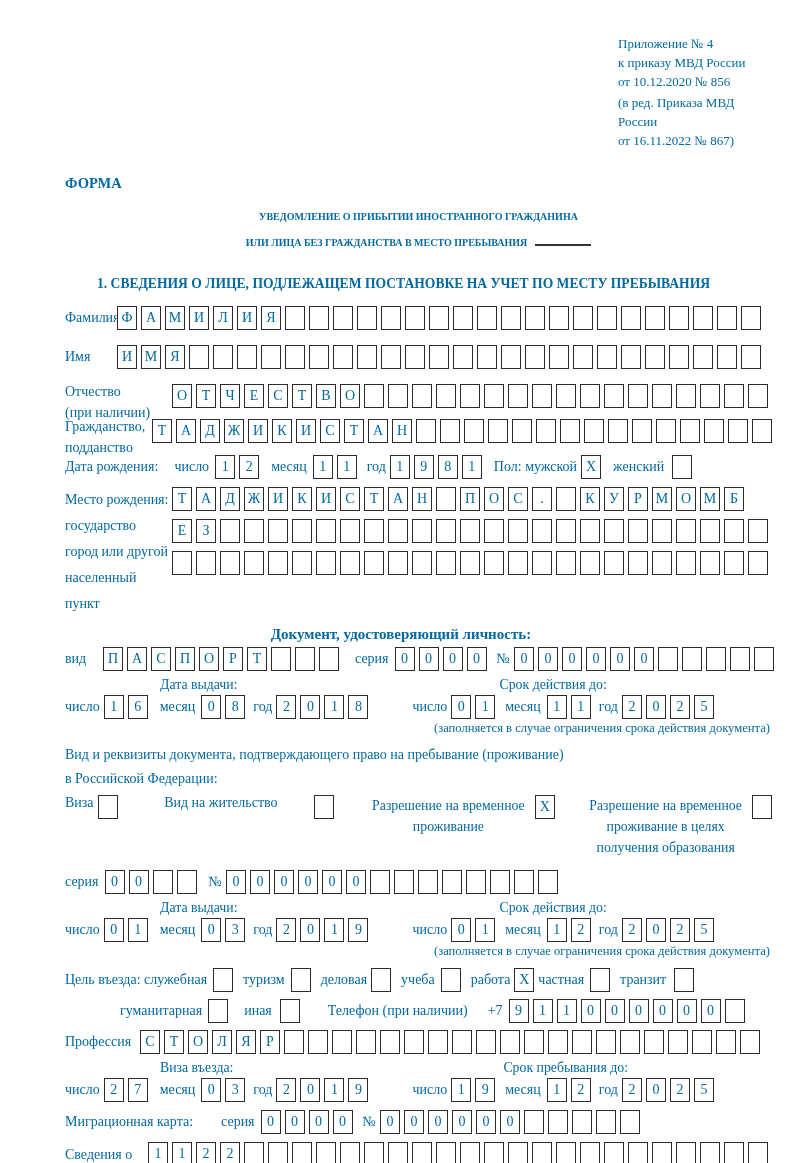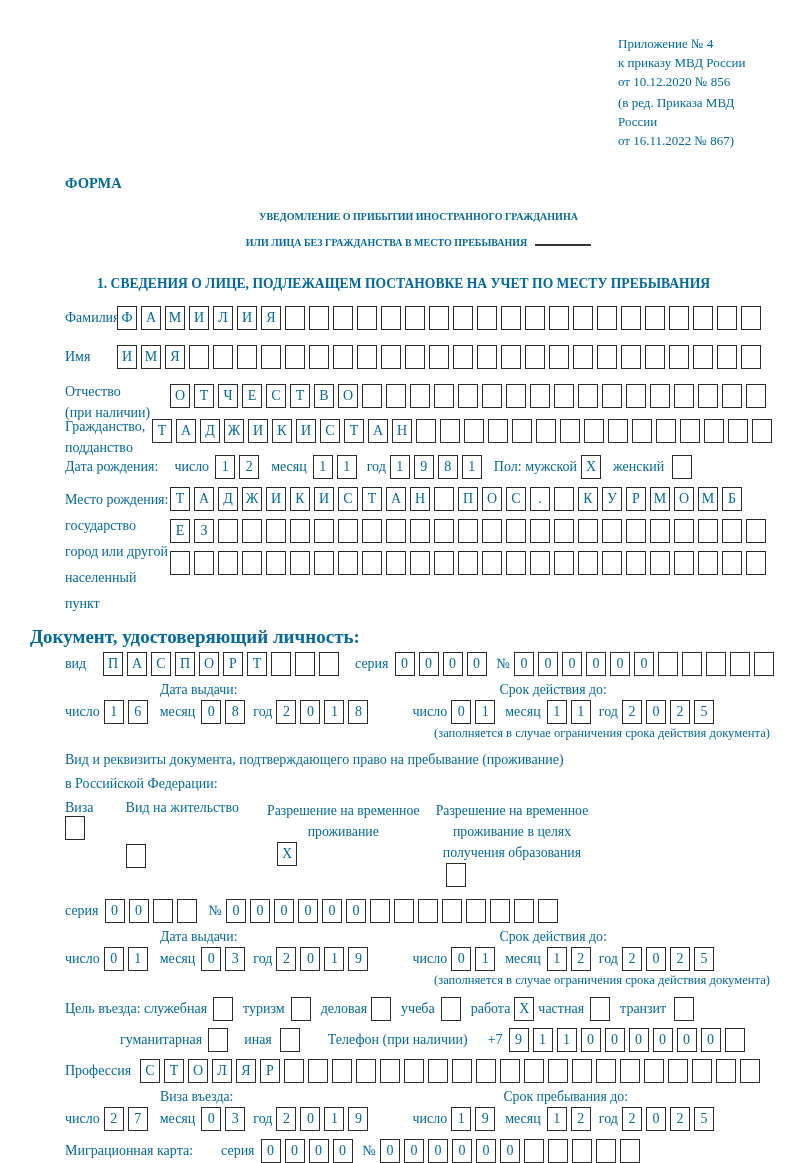--- a/index.html
+++ b/index.html
@@ -10,37 +10,37 @@
     padding:34px 28px 10px 65px; overflow:hidden; position:relative;
   }
   .ref-block { margin-left:553px; font-size:13px; line-height:19px; }
   .ref-block .gap { margin-top:2px; }
   .forma { text-align:left; padding-right:10px; font-weight:bold; font-size:14.5px; margin-top:25px; }
   .title { text-align:center; font-weight:bold; font-size:10px; line-height:26px; margin-top:12px; }
   .blank-ul { display:inline-block; width:56px; border-bottom:2px solid #333; height:14px; margin-left:8px; }
   .section { text-align:center; font-weight:bold; font-size:13.6px; margin-top:20px; margin-left:-30px; }
 
   .row { display:flex; align-items:center; margin-top:15px; }
-  .row.top { align-items:flex-start; }
+  .row.top { align-items:flex-start;justify-content:space-between; }
   .cells { display:flex; flex:0 0 auto; }
   .cell, .cbox {
     width:20px; height:24px; border:1.6px solid #2b2b2b; margin-right:4px;
     display:flex; align-items:center; justify-content:center;
     font-size:14px; flex:0 0 auto; background:#fff;
   }
   .cbox { margin-right:0; }
   .lbl { font-size:14px; white-space:nowrap; flex:0 0 auto; }
   .lbl-rel { position:relative; }
   .lbl-rel .line2 { position:absolute; left:0; top:21px; white-space:nowrap; }
 
-  .doc-header { font-weight:bold; font-size:19px; margin-top:9px; margin-left:-35px; }
+  .doc-header { text-align:center; font-weight:bold; font-size:15px; margin-top:9px; margin-left:-35px; }
   .date-lbl-row { display:flex; font-size:13.8px; margin-top:6px; }
   .note { text-align:right; font-size:12.6px; margin-top:2px; padding-right:2px; }
   .permit-line { font-size:14px; margin-top:7px; line-height:24px; }
-  .cb-group { display:flex; align-items:flex-start;flex-direction:column; }
+  .cb-group { display:flex; align-items:flex-start; }
   .cb-label { text-align:center; font-size:13.8px; line-height:21px; }
   .label-col { line-height:26px; font-size:14px; flex:0 0 auto; }
 
   .ml4{margin-left:4px;} .ml6{margin-left:6px;} .ml8{margin-left:8px;} .ml10{margin-left:10px;}
   .ml12{margin-left:12px;} .ml16{margin-left:16px;} .ml20{margin-left:20px;} .ml28{margin-left:28px;gap:28px;}
   .ml40{margin-left:40px;} .mr4{margin-right:4px;} .mr6{margin-right:6px;} .mr8{margin-right:8px;}
 </style>
 </head>
 <body>
 

